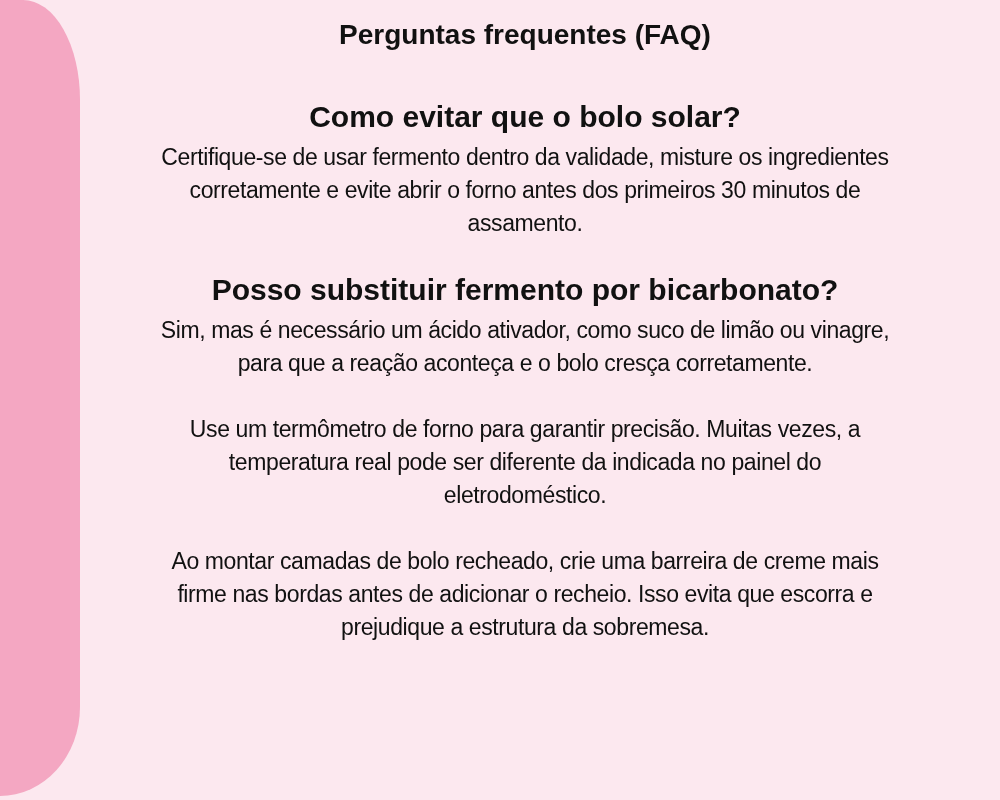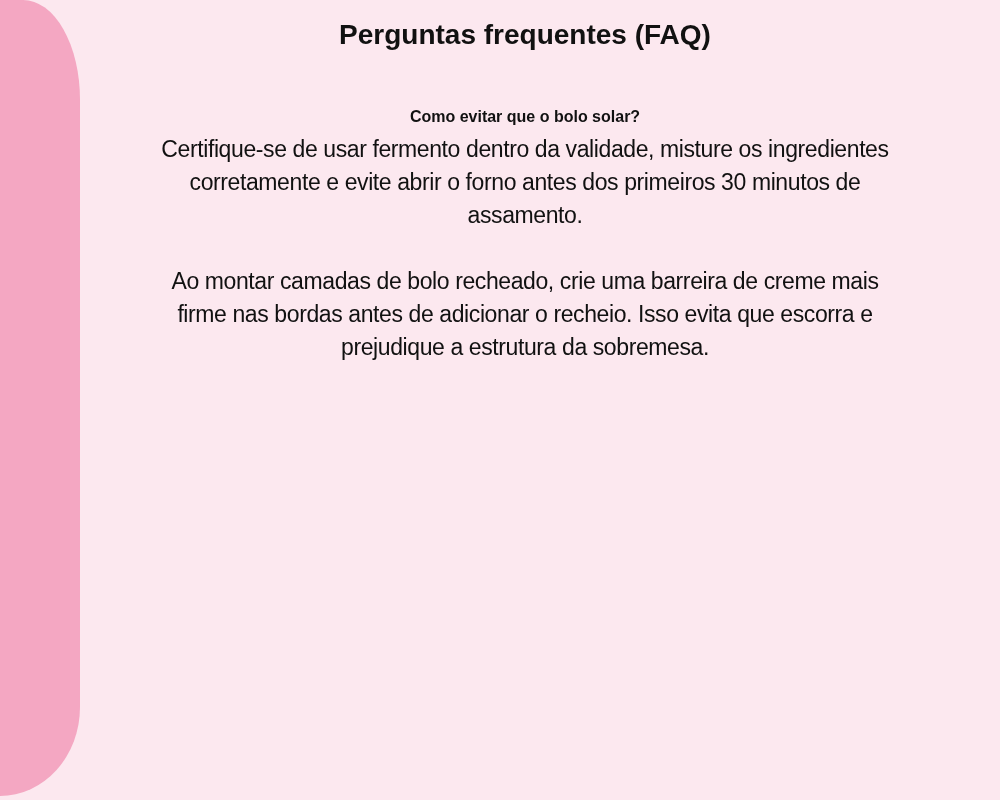--- a/index.html
+++ b/index.html
@@ -31,24 +31,24 @@
   }
   .page-title {
     font-size: 28px;
     line-height: 38px;
     font-weight: bold;
     margin: 0 0 46px 0;
   }
   .faq-item { margin: 0; }
   .faq-item + .faq-item { margin-top: 33px; }
   .question {
-    font-size: 16px;
+    font-size: 30px;
     line-height: 33px;
     font-weight: bold;
-    margin: 0;
+    margin: 8px;
   }
   .answer {
     font-size: 23px;
     line-height: 33px;
     font-weight: normal;
     letter-spacing: -0.4px;
     margin: 0 auto;
     max-width: 850px;
     white-space: pre-line;
   }
@@ -61,22 +61,30 @@
 <div class="content">
   <h1 class="page-title">Perguntas frequentes (FAQ)</h1>
 
   <section class="faq-item">
     <h2 class="question">Como evitar que o bolo solar?</h2>
     <p class="answer">Certifique-se de usar fermento dentro da validade, misture os ingredientes
 corretamente e evite abrir o forno antes dos primeiros 30 minutos de
 assamento.</p>
   </section>
 
+  <section class="faq-item">
+    <h2 class="question">Posso substituir fermento por bicarbonato?</h2>
+    <p class="answer">Sim, mas é necessário um ácido ativador, como suco de limão ou vinagre,
+para que a reação aconteça e o bolo cresça corretamente.</p>
+  </section>
 
   <section class="faq-item">
+    <p class="answer">Use um termômetro de forno para garantir precisão. Muitas vezes, a
+temperatura real pode ser diferente da indicada no painel do
+eletrodoméstico.</p>
   </section>
 
   <section class="faq-item">
     <p class="answer">Ao montar camadas de bolo recheado, crie uma barreira de creme mais
 firme nas bordas antes de adicionar o recheio. Isso evita que escorra e
 prejudique a estrutura da sobremesa.</p>
   </section>
 </div>
 
 </body></html>

